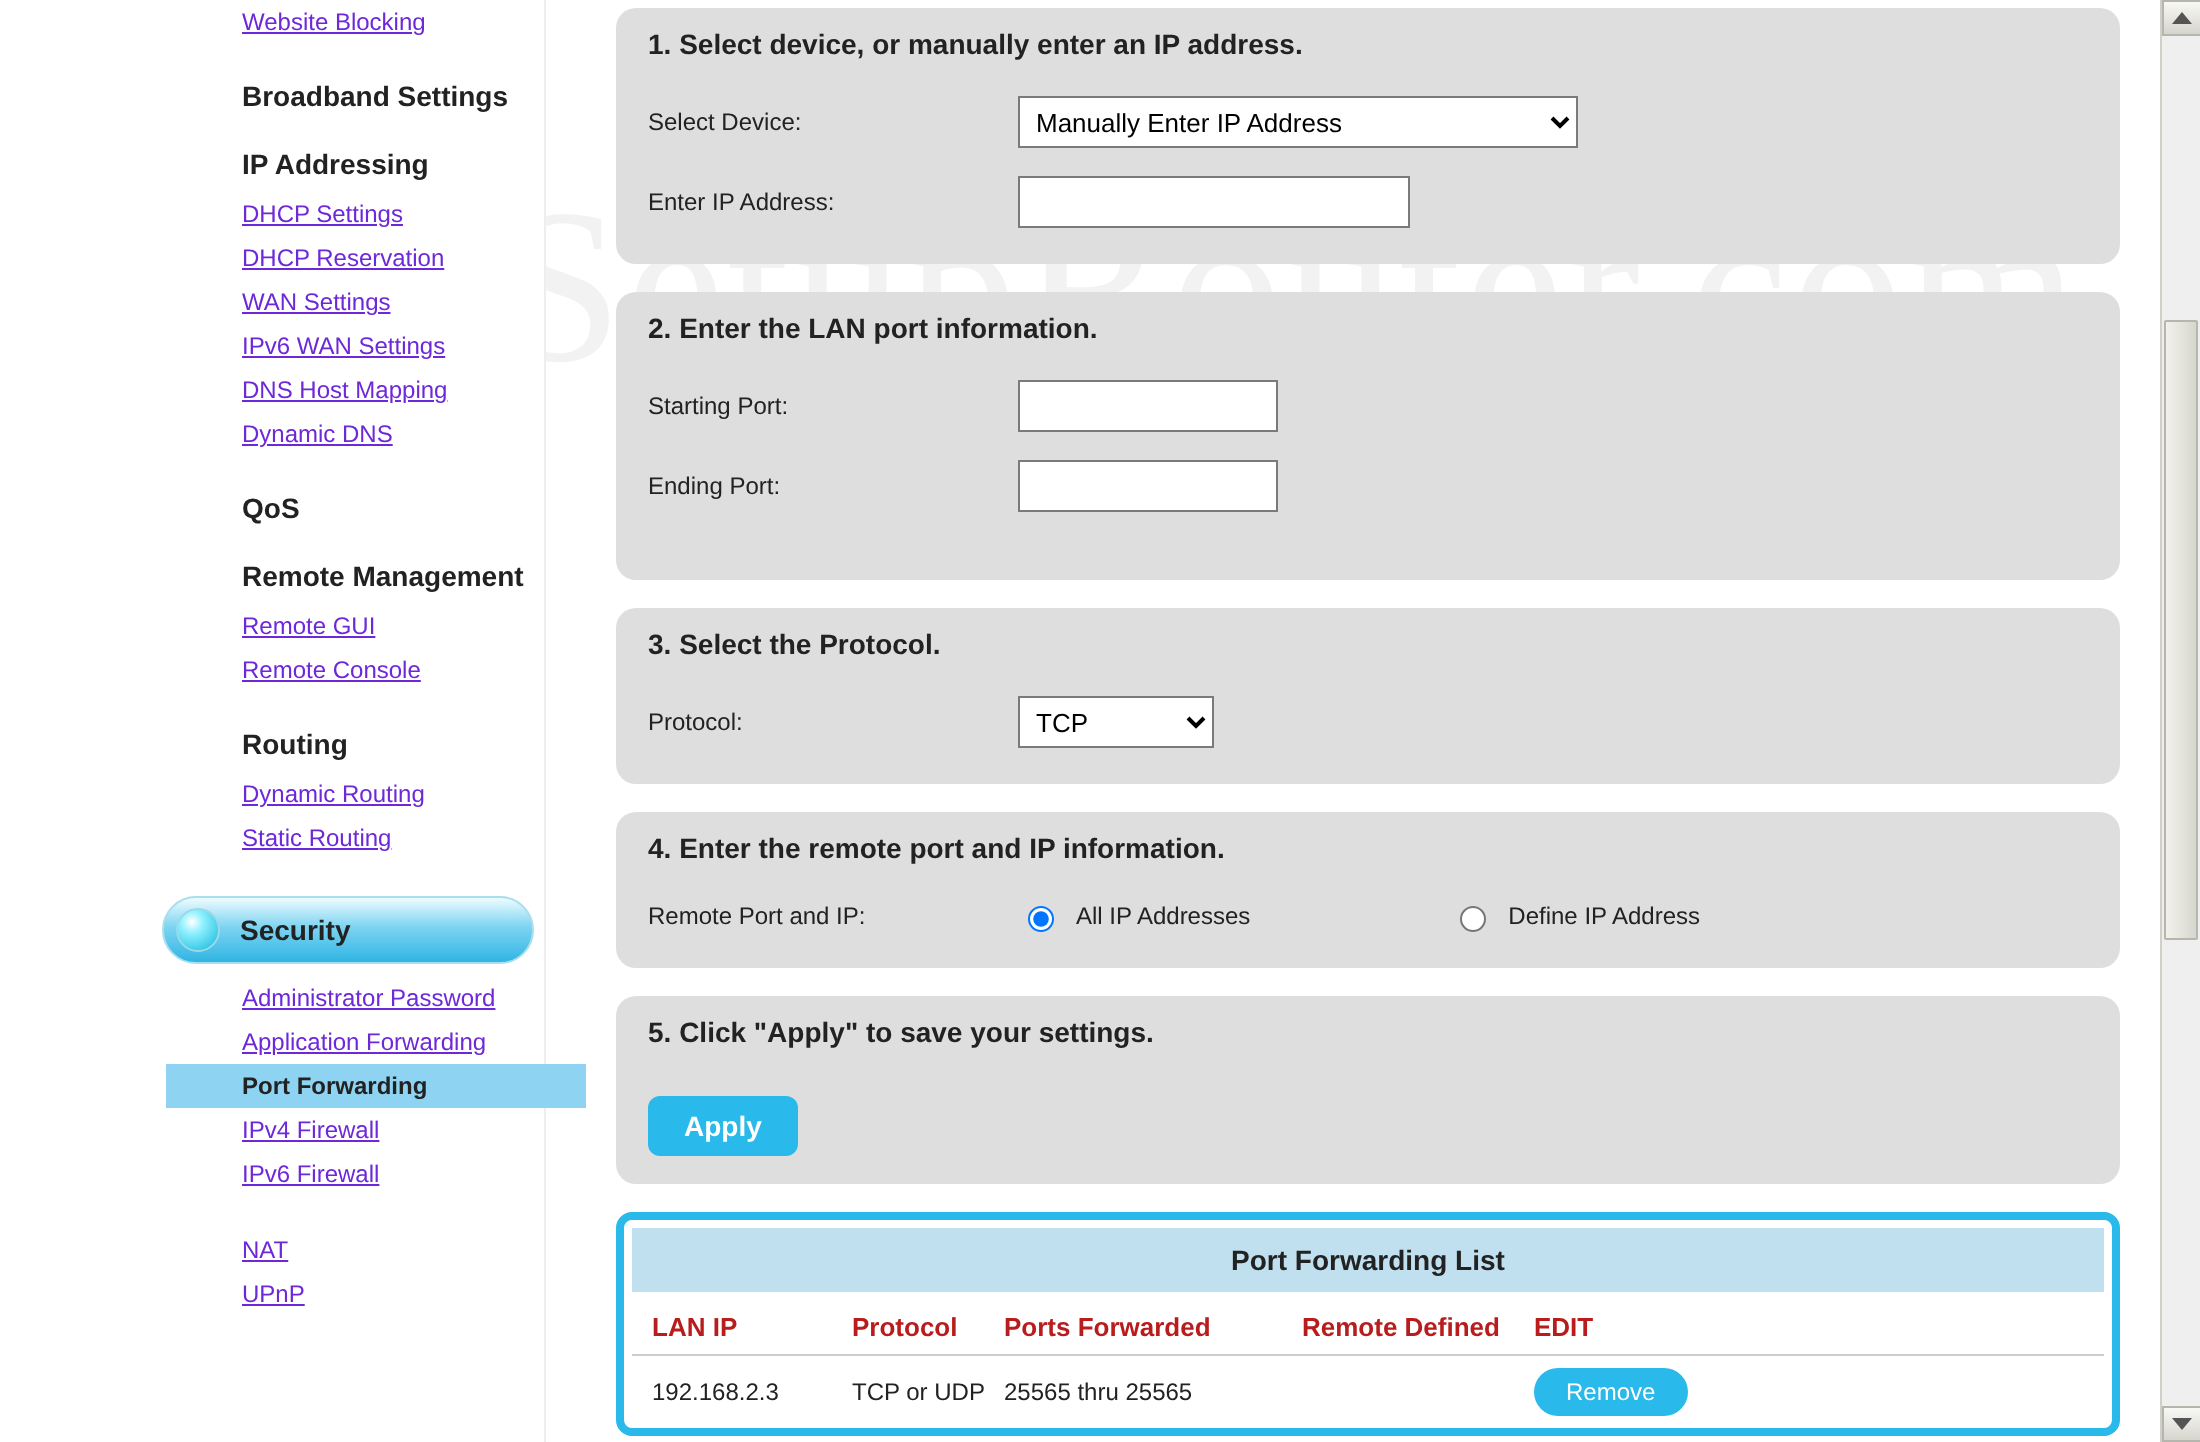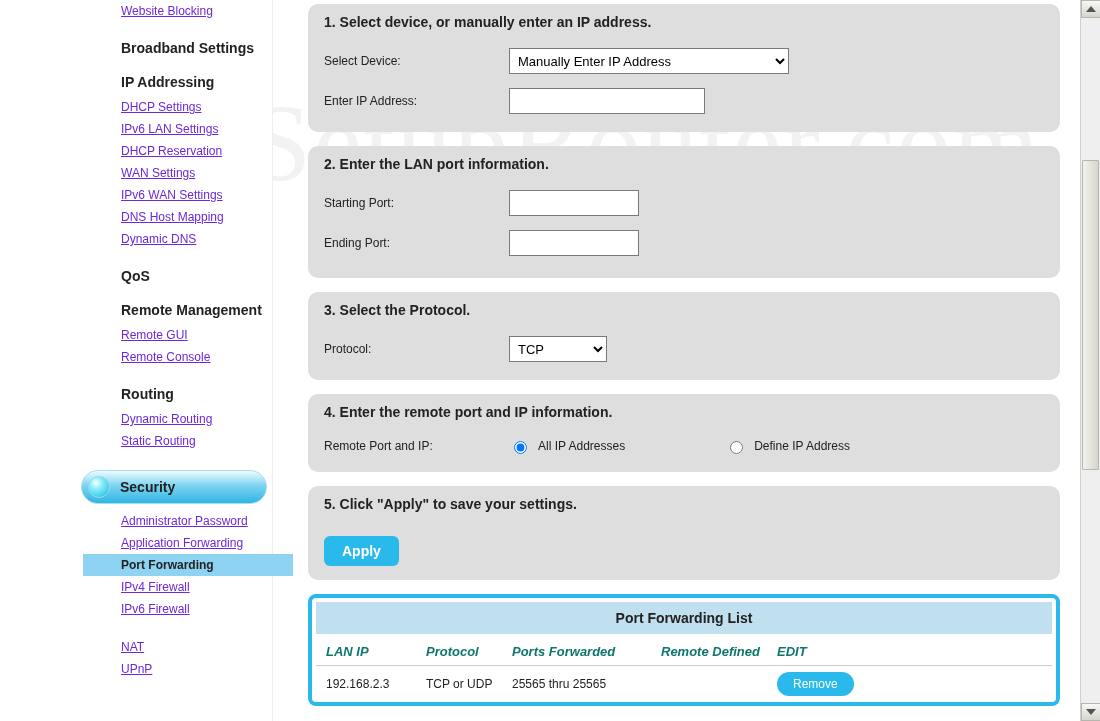--- a/index.html
+++ b/index.html
@@ -161,35 +161,34 @@
     font-size: 14px;
     padding: 8px 0;
     margin: 4px;
     color: #222;
   }
   .pf-list .pf-head {
     display: flex;
     padding: 6px 10px;
     font-weight: bold;
     font-size: 13px;
-    color: #0f766e;
+    color: #b91c1c;
     border-bottom: 1px solid #ccc;
     margin: 0 4px;
-    font-style: italic;
   }
   .pf-list .pf-row {
     display: flex;
     align-items: center;
     padding: 6px 10px;
     font-size: 12px;
     color: #222;
     margin: 0 4px;
   }
   .c-ip { width: 100px; }
-  .c-proto { width: 86px; }
+  .c-proto { width: 76px; }
   .c-ports { width: 149px; }
   .c-remote { width: 116px; }
   .c-edit { width: 80px; }
   .remove-btn {
     background: #2ab9eb;
     color: #fff;
     border: none;
     border-radius: 12px;
     padding: 5px 16px;
     font-size: 12px;
@@ -245,21 +244,20 @@
       <li>
         <a>Website Blocking</a>
       </li>
     </ul>
 
     <div class="sect-header">Broadband Settings</div>
 
     <div class="sect-header">IP Addressing</div>
     <ul>
       <li><a>DHCP Settings</a></li>
-      <li><a>IPv6 LAN Settings</a></li>
       <li><a>DHCP Reservation</a></li>
       <li><a>WAN Settings</a></li>
       <li><a>IPv6 WAN Settings</a></li>
       <li><a>DNS Host Mapping</a></li>
       <li><a>Dynamic DNS</a></li>
     </ul>
 
     <div class="sect-header">QoS</div>
 
     <div class="sect-header">Remote Management</div>
@@ -312,21 +310,21 @@
     </div>
 
     <div class="card">
       <div class="title">2. Enter the LAN port information.</div>
       <div class="form-row">
         <div class="lbl">Starting Port:</div>
         <div class="ctrl">
           <input class="text-input mid" value="" style="">
         </div>
       </div>
-      <div class="form-row" style="margin-bottom:8px;">
+      <div class="form-row" style="margin-bottom:20px;">
         <div class="lbl">Ending Port:</div>
         <div class="ctrl">
           <input class="text-input mid" value="" style="">
         </div>
       </div>
     </div>
 
     <div class="card">
       <div class="title">3. Select the Protocol.</div>
       <div class="form-row" style="margin-bottom:4px;">

